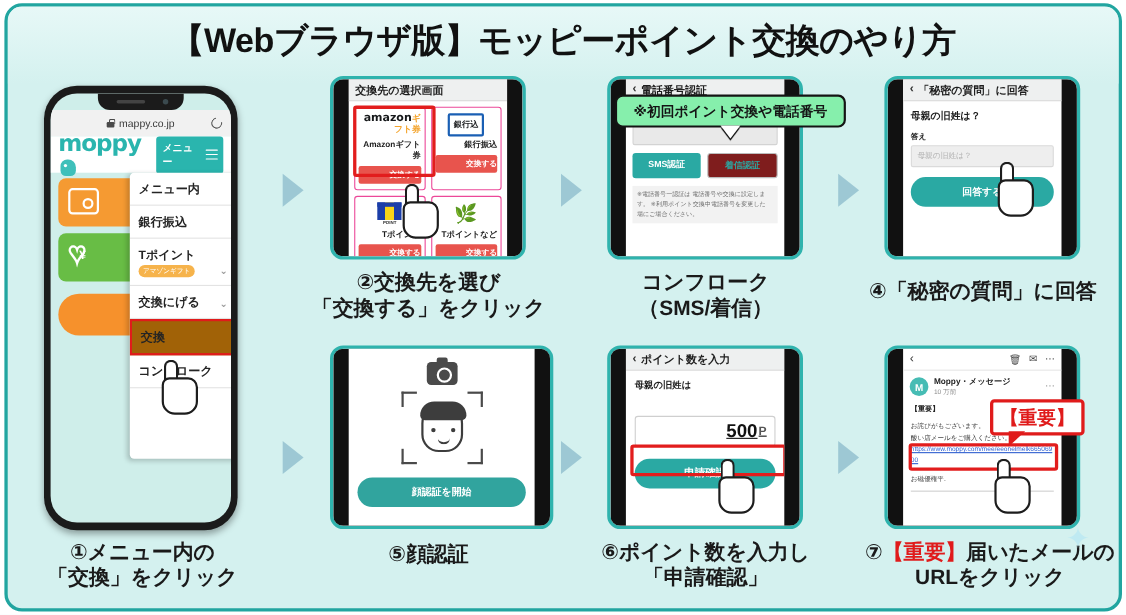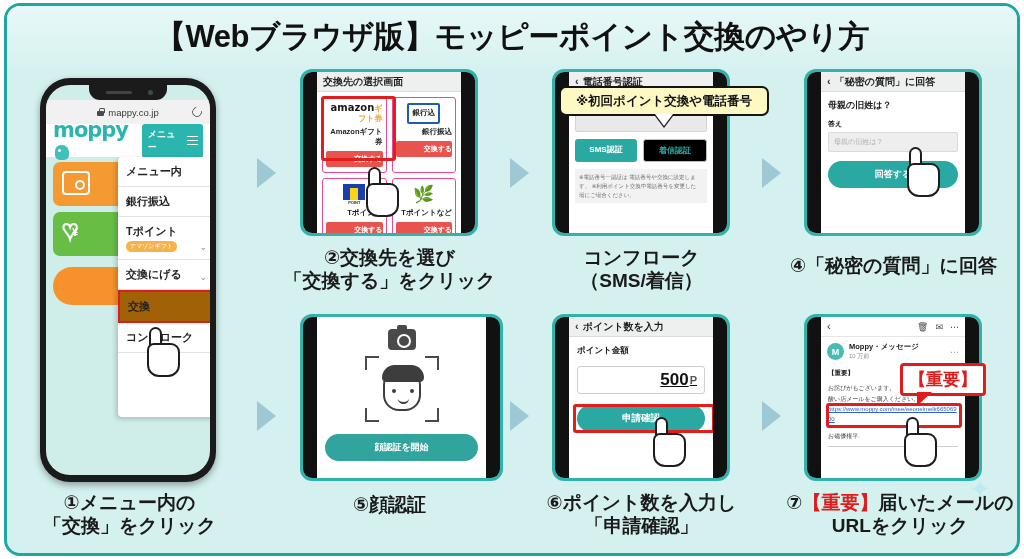--- a/index.html
+++ b/index.html
@@ -302,32 +302,32 @@
     margin-top: 4px; height: 19px;
     background: #e9e9e9; border: 1px solid #d3d3d3; border-radius: 2px;
   }
   .s3-btnrow { display: flex; gap: 6px; margin-top: 7px; }
   .btn-teal {
     flex: 1; background: #2aa9a3; color: #ffffff;
     font-size: 8px; font-weight: bold;
     text-align: center; padding: 5px 0; border-radius: 3px;
   }
   .btn-outline {
-    flex: 1; background: #000000; color: #2aa9a3;
+    flex: 1; background: #7f1d1d; color: #2aa9a3;
     font-size: 8px; font-weight: bold;
     text-align: center; padding: 5px 0;
     border: 1px solid #bcbcbc; border-radius: 3px;
   }
   .s3-note {
     margin-top: 7px; font-size: 5.5px; color: #6d6d6d; line-height: 1.6;
     background: #f2f2f2; padding: 4px;
   }
   .tooltip {
     position: absolute; z-index: 12;
-    background: #fef9c3; border: 2px solid #141414; border-radius: 7px;
+    background: #86efac; border: 2px solid #141414; border-radius: 7px;
     padding: 5px 8px;
     font-size: 12.5px; font-weight: bold; color: #141414;
     line-height: 1.3; text-align: center;
     white-space: nowrap;
   }
   .tooltip::after {
     content: ""; position: absolute; left: 50%; margin-left: -9px; bottom: -12px;
     width: 0; height: 0;
     border-left: 9px solid transparent; border-right: 9px solid transparent;
     border-top: 12px solid #ffffff;
@@ -391,21 +391,21 @@
   .s5-btn {
     margin-top: 12px; background: #31a49e; color: #fff;
     font-size: 9px; font-weight: bold; text-align: center;
     padding: 7px 0; border-radius: 14px;
   }
 
   
   .s6-body { padding: 8px 8px 0; }
   .s6-label { font-size: 8.5px; font-weight: bold; color: #1b1b1b; }
   .s6-input {
-    margin-top: 9px; height: 28px;
+    margin-top: 21px; height: 28px;
     background: #ffffff; border: 1px solid #cfcfcf; border-radius: 3px;
     display: flex; align-items: center; justify-content: flex-end;
     padding-right: 7px;
     font-size: 17px; font-weight: bold; color: #111; text-decoration: underline;
   }
   .s6-input small { font-size: 11px; font-weight: bold; color: #555; margin-left: 1px; }
   .s6-btn {
     margin-top: 11px; background: #2aa9a3; color: #fff;
     font-size: 9.5px; font-weight: bold; text-align: center;
     padding: 7px 0; border-radius: 14px;
@@ -684,21 +684,21 @@
   </div>
 
   <div class="sp" style="left:545px; top:308px; width:178px; height:167px;">
     <div class="sp-inner">
       <div class="sp-screen">
         <div class="sp-header">
           <span class="back-chev">‹</span>
           <span>ポイント数を入力</span>
         </div>
         <div class="s6-body">
-          <div class="s6-label">ポイント金額</div>
+          <div class="s6-label">母親の旧姓は</div>
           <div class="s6-input">
             <span>500</span>
               <small>P</small>
           </div>
           <div class="s6-btn">申請確認</div>
         </div>
         <div class="redbox" style="left:4px; top:87px; width:142px; height:29px;"></div>
       </div>
       <div class="hand" style="left:93px; top:100px;">
         <span class="finger"></span>

